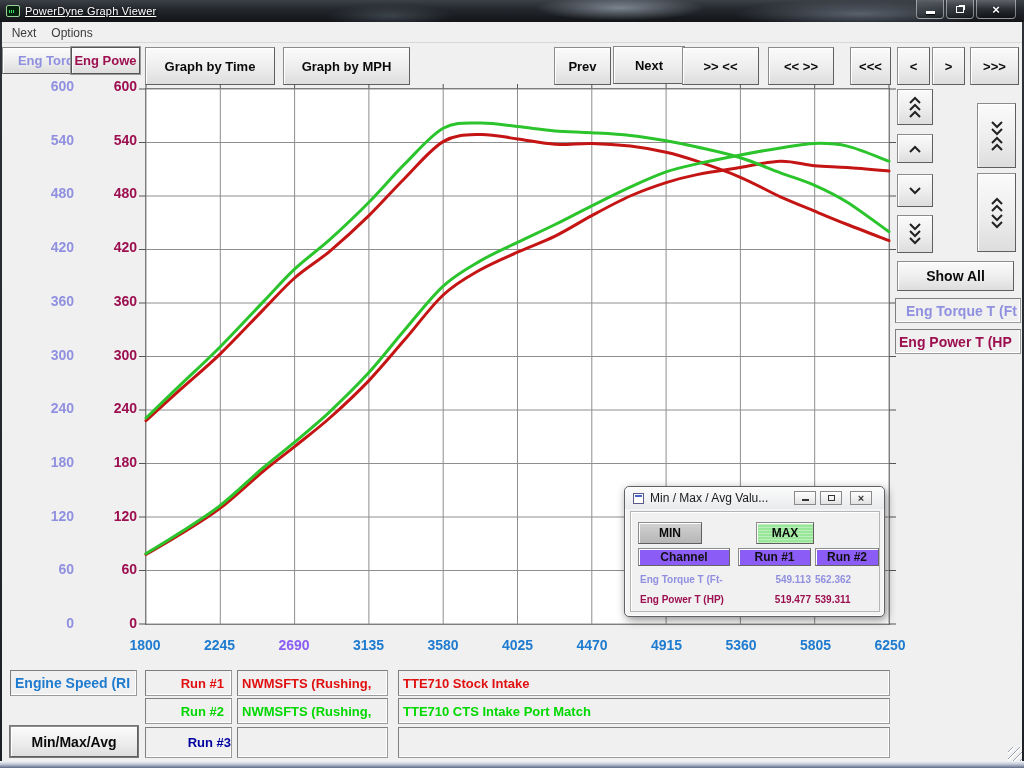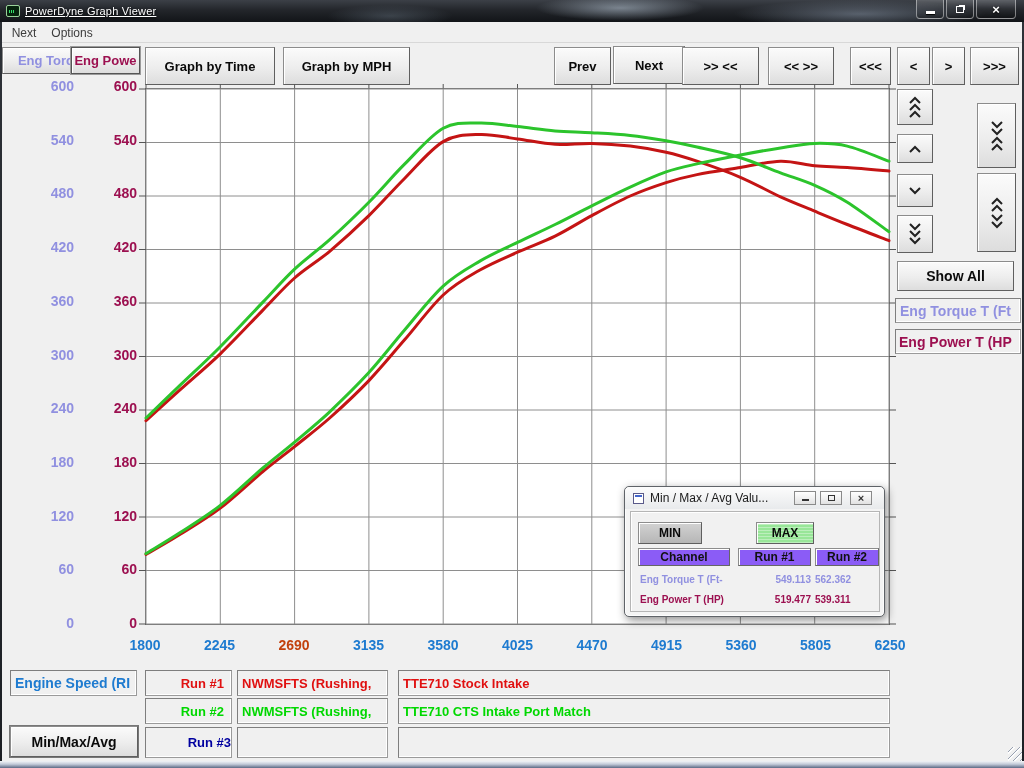--- a/index.html
+++ b/index.html
@@ -201,21 +201,21 @@
       <div class="ylab" style="left: 24px; top: 506.6px; color: rgb(144, 144, 224);">120</div>
       <div class="ylab" style="left: 87px; top: 506.6px; color: rgb(156, 16, 80);">120</div>
       <div class="ylab" style="left: 24px; top: 560.3px; color: rgb(144, 144, 224);">60</div>
       <div class="ylab" style="left: 87px; top: 560.3px; color: rgb(156, 16, 80);">60</div>
       <div class="ylab" style="left: 24px; top: 614px; color: rgb(144, 144, 224);">0</div>
       <div class="ylab" style="left: 87px; top: 614px; color: rgb(156, 16, 80);">0</div>
     </div>
   <div id="xlabels">
       <div class="xlab" style="left: 110px; top: 636px; color: rgb(30, 123, 208);">1800</div>
       <div class="xlab" style="left: 184.5px; top: 636px; color: rgb(30, 123, 208);">2245</div>
-      <div class="xlab" style="left: 259px; top: 636px; color: #c2410c;">2690</div>
+      <div class="xlab" style="left: 259px; top: 636px; color: #8b5cf6;">2690</div>
       <div class="xlab" style="left: 333.5px; top: 636px; color: rgb(30, 123, 208);">3135</div>
       <div class="xlab" style="left: 408px; top: 636px; color: rgb(30, 123, 208);">3580</div>
       <div class="xlab" style="left: 482.5px; top: 636px; color: rgb(30, 123, 208);">4025</div>
       <div class="xlab" style="left: 557px; top: 636px; color: rgb(30, 123, 208);">4470</div>
       <div class="xlab" style="left: 631.5px; top: 636px; color: rgb(30, 123, 208);">4915</div>
       <div class="xlab" style="left: 706px; top: 636px; color: rgb(30, 123, 208);">5360</div>
       <div class="xlab" style="left: 780.5px; top: 636px; color: rgb(30, 123, 208);">5805</div>
       <div class="xlab" style="left: 855px; top: 636px; color: rgb(30, 123, 208);">6250</div>
     </div>
 
@@ -243,21 +243,21 @@
     <svg class="chev" width="14" height="32" viewBox="0 0 14 32">
         <path d="M2 2 7 7 12 2M2 9 7 14 12 9M2 23 7 18 12 23M2 30 7 25 12 30" fill="none" stroke="#222" stroke-width="2"></path>
       </svg>
   </div>
   <div class="btn" style="left:977px;top:173px;width:39px;height:79px;">
     <svg class="chev" width="14" height="32" viewBox="0 0 14 32">
         <path d="M2 7 7 2 12 7M2 14 7 9 12 14M2 18 7 23 12 18M2 25 7 30 12 25" fill="none" stroke="#222" stroke-width="2"></path>
       </svg>
   </div>
   <div class="btn" style="left:897px;top:261px;width:117px;height:30px;font-size:14px;">Show All</div>
-  <div class="sunkbox" style="left:895px;top:298px;width:126px;height:25px;color:#9090e0;padding-left:4px;font-size:14px;">Eng Torque T (Ft</div>
+  <div class="sunkbox" style="left:895px;top:298px;width:126px;height:25px;color:#9090e0;padding-left:10px;font-size:14px;">Eng Torque T (Ft</div>
   <div class="sunkbox" style="left:895px;top:329px;width:126px;height:25px;color:#9c1050;padding-left:3px;font-size:14px;">Eng Power T (HP</div>
 
   <div id="dlg">
     <div class="dlg-title">
       <div class="dlg-icon"></div>
       <div class="dlg-title-text">Min / Max / Avg Valu...</div>
       <div style="position:absolute;right:68px;top:4px;" class="dlg-btn">
           <div class="m"></div>
         </div>
       <div style="position:absolute;right:42px;top:4px;" class="dlg-btn">

